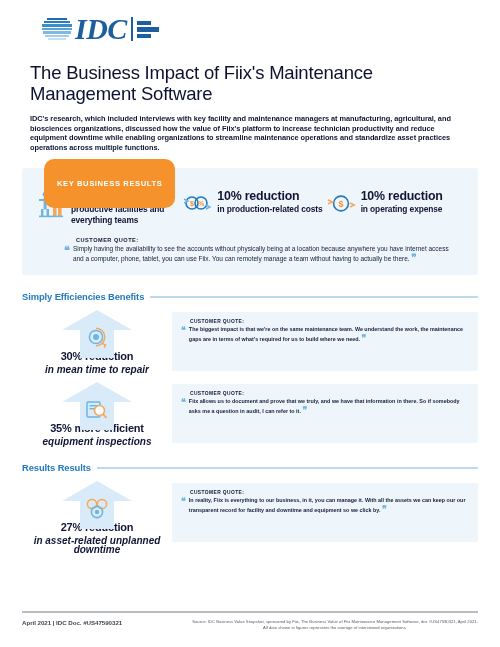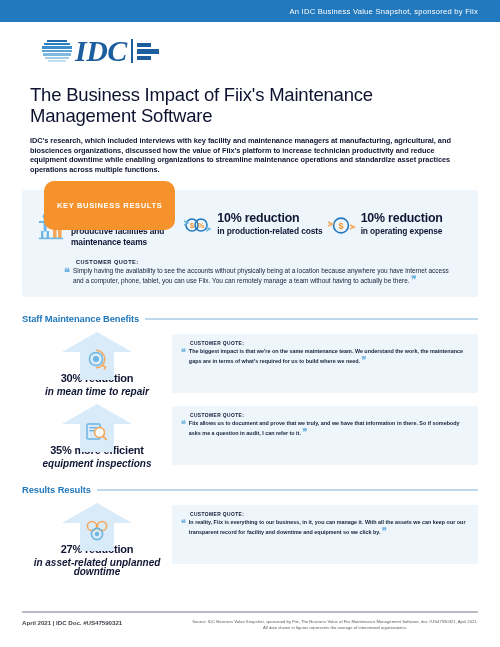--- a/index.html
+++ b/index.html
@@ -67,23 +67,20 @@
   .foot-rule{height:2px;background:#b9bcc3;margin:0 22px;}
   .foot-row{display:flex;padding:6px 22px 0 22px;align-items:flex-start;}
   .foot-left{font-size:6.2px;font-weight:700;color:#44474f;letter-spacing:-.05px;width:170px;flex:0 0 170px;}
   .foot-right{flex:1;font-size:4.2px;line-height:5.6px;color:#5a5d64;text-align:center;}
 </style>
 </head>
 <body>
 
 <div class="page">
 
-  <div class="topbar">
-    <div class="topbar-text">An IDC Business Value Snapshot, sponsored by Fiix</div>
-  </div>
 
   <div class="logo-wrap">
     <div class="idc-logo">
       <div class="idc-mark">
         <span class="stripe" style="top:2px;height:2px;left:5px;width:20px;background:#1e6cae"></span>
         <span class="stripe" style="top:5px;height:2px;left:2px;width:26px;background:#2a7fc0"></span>
         <span class="stripe" style="top:8px;height:2.5px;left:0px;width:30px;background:#3a8ecb"></span>
         <span class="stripe" style="top:11.5px;height:2.5px;left:0px;width:30px;background:#5aa3d6"></span>
         <span class="stripe" style="top:15px;height:2.5px;left:1px;width:28px;background:#7fb9e0"></span>
         <span class="stripe" style="top:18.5px;height:2.5px;left:3px;width:24px;background:#a3cde9"></span>
@@ -117,21 +114,21 @@
             <rect x="3" y="9" width="12" height="2" fill="#6fb5e2"></rect>
             <rect x="5" y="19" width="2.4" height="7" fill="#6fb5e2"></rect>
             <rect x="10.6" y="19" width="2.4" height="7" fill="#6fb5e2"></rect>
             <rect x="17" y="17" width="3.6" height="9" fill="#f5a75a"></rect>
             <rect x="22" y="12" width="3.6" height="14" fill="#f5a75a"></rect>
             <rect x="3" y="25.6" width="24" height="1.6" fill="#6fb5e2"></rect>
           </svg>
         </div>
         <div class="kbr-txt">
           <div class="big">44% more</div>
-          <div class="sub">productive facilities and maintenance teams</div>
+          <div class="sub">productive facilities and everything teams</div>
         </div>
       </div>
 
       <div class="kbr-item" style="width:145px">
         <div class="kbr-ico">
           <svg viewBox="0 0 30 28" width="30" height="28">
             <circle cx="10" cy="13" r="6" fill="none" stroke="#2379bd" stroke-width="1.6"></circle>
             <circle cx="19" cy="13" r="6" fill="none" stroke="#2379bd" stroke-width="1.6"></circle>
             <text x="10" y="16" font-size="7" fill="#f5922b" text-anchor="middle" font-family="sans-serif" font-weight="bold">$</text>
             <text x="19" y="16" font-size="7" fill="#f5922b" text-anchor="middle" font-family="sans-serif" font-weight="bold">%</text>
@@ -164,21 +161,21 @@
 
     <div class="quote-label">CUSTOMER QUOTE:</div>
     <div class="quote-body">
       <span class="qmark">❝</span>
       <div class="quote-text"><span>Simply having the availability to see the accounts without physically being at a location because anywhere you have internet access and a computer, phone, tablet, you can use Fiix. You can remotely manage a team without having to actually be there.</span> <span class="qmark-end">❞</span></div>
     </div>
   </div>
 
   <div class="sec">
     <div class="sec-head">
-      <h2>Staff Maintenance Benefits</h2>
+      <h2>Simply Efficiencies Benefits</h2>
       <div class="sec-rule"></div>
     </div>
 
     <div class="brow">
       <div class="bleft">
         <div class="arrow-up">
           <span class="headt"></span>
             <span class="shaft"></span>
           <span class="arrow-ico">
             <svg viewBox="0 0 28 28" width="28" height="28">

